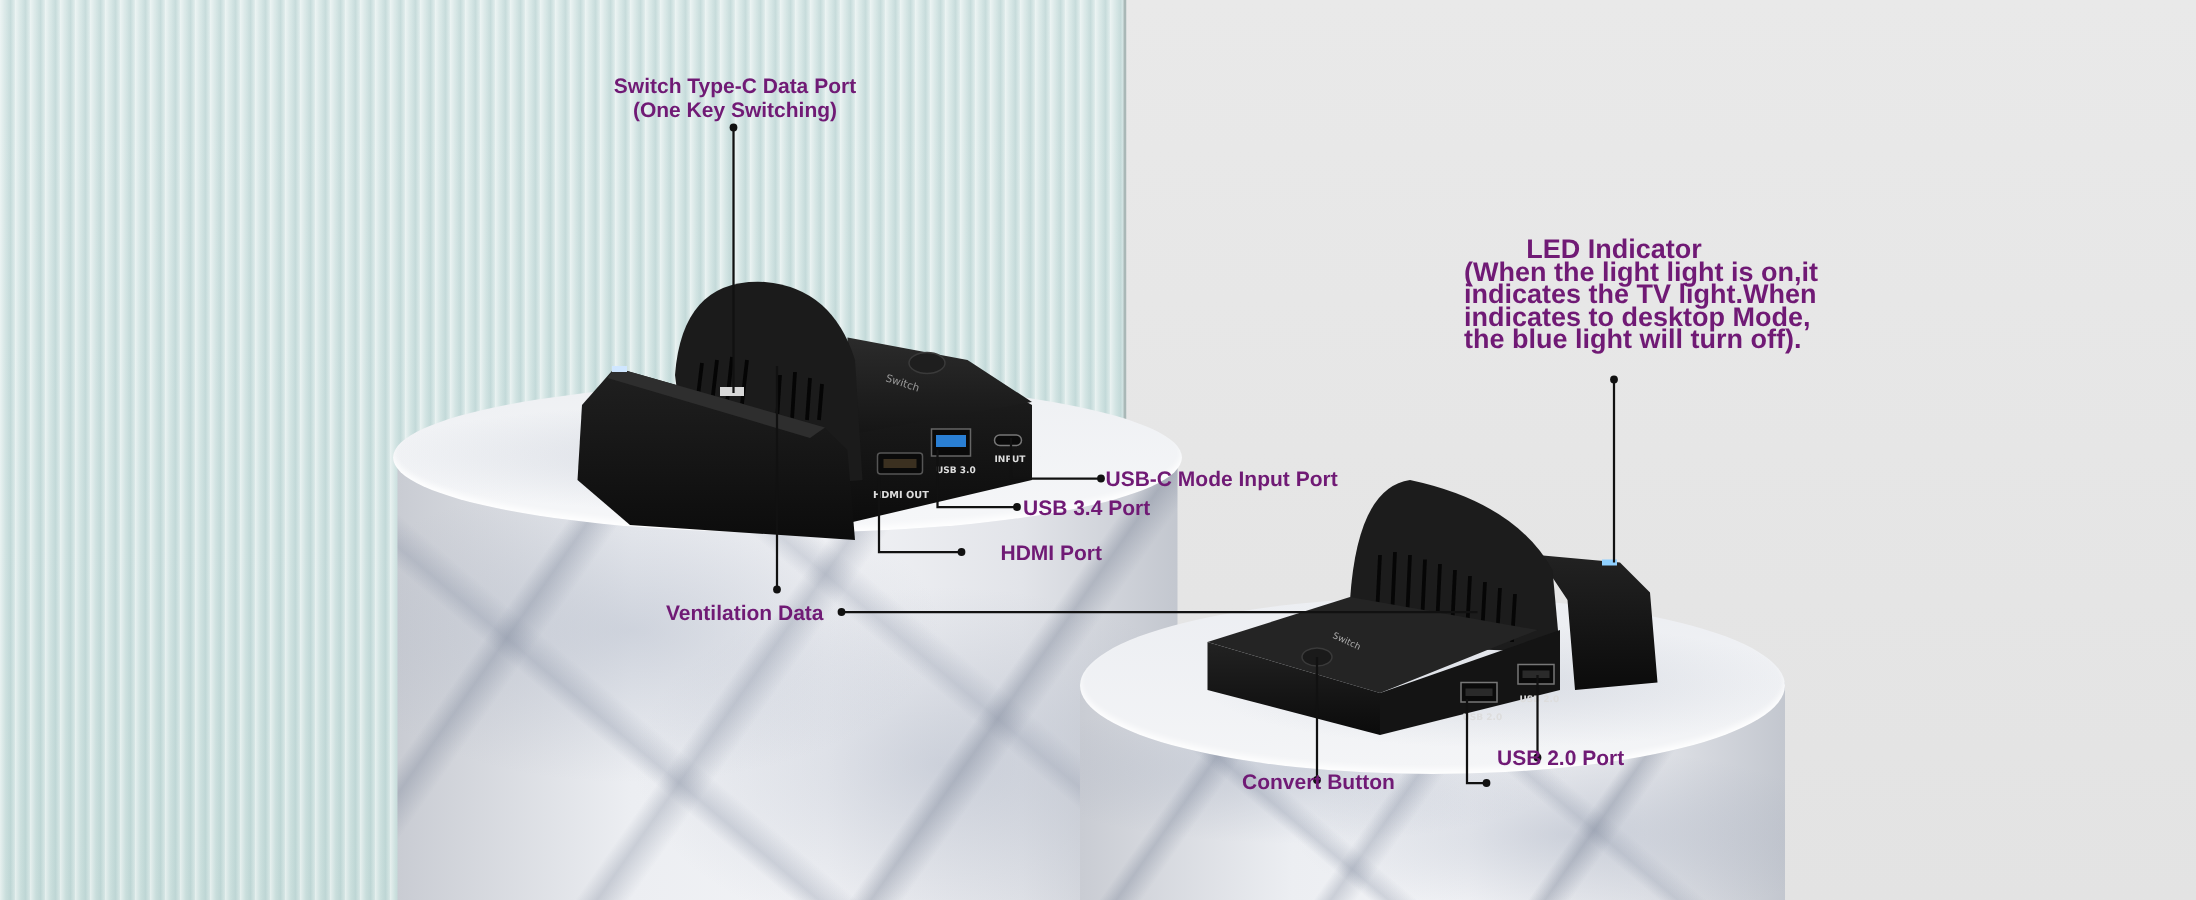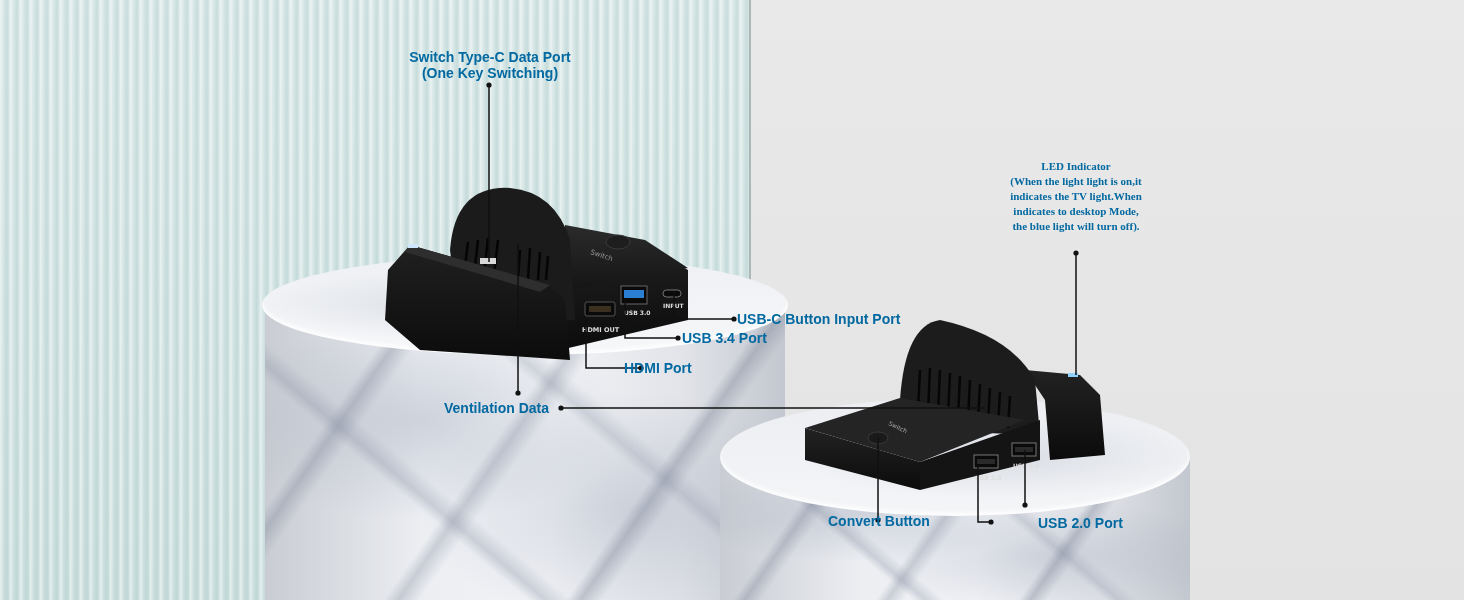--- a/index.html
+++ b/index.html
@@ -56,25 +56,25 @@
     box-shadow: inset 0 -3px 4px rgba(255,255,255,0.9);
   }
 
   
   .dock { position:absolute; }
   .dock-left { left:380px; top:180px; width:320px; height:200px; }
   .dock-right { left:800px; top:310px; width:320px; height:180px; }
 
   
   .label {
-    position:absolute; color:#0369a1; font-family:"Liberation Sans","DejaVu Sans",sans-serif;
+    position:absolute; color:#701a75; font-family:"Liberation Sans","DejaVu Sans",sans-serif;
     font-weight:bold; font-size:14px; line-height:16px; white-space:nowrap;
   }
   .label.center { text-align:center; }
-  .label.small { font-size:11px; line-height:15px;font-family:Liberation Serif, serif; }
+  .label.small { font-size:18px; line-height:15px; }
   .leader { position:absolute; left:0; top:0; width:1464px; height:600px; pointer-events:none; }
 </style>
 </head>
 <body>
 
 <div id="stage">
 
   <div class="bg-left"></div>
   <div class="bg-left-edge"></div>
   <div class="bg-right"></div>
@@ -218,20 +218,20 @@
   </div>
 
   <div class="label center small" style="left:976px; top:159px; width:200px; font-weight:bold;">
     <div>LED Indicator</div>
     <div>(When the light light is on,it</div>
     <div>indicates the TV light.When</div>
     <div>indicates to desktop Mode,</div>
     <div>the blue light will turn off).</div>
   </div>
 
-  <div class="label" style="left:737px; top:311px;">USB-C Button Input Port</div>
+  <div class="label" style="left:737px; top:311px;">USB-C Mode Input Port</div>
   <div class="label" style="left:682px; top:330px;">USB 3.4 Port</div>
-  <div class="label" style="left:624px; top:360px;">HDMI Port</div>
+  <div class="label" style="left:667px; top:360px;">HDMI Port</div>
   <div class="label" style="left:444px; top:400px;">Ventilation Data</div>
   <div class="label" style="left:828px; top:513px;">Convert Button</div>
-  <div class="label" style="left:998px; top:515px;margin-left:40px;">USB 2.0 Port</div>
+  <div class="label" style="left:998px; top:497px;">USB 2.0 Port</div>
 
 </div>
 
 </body></html>

